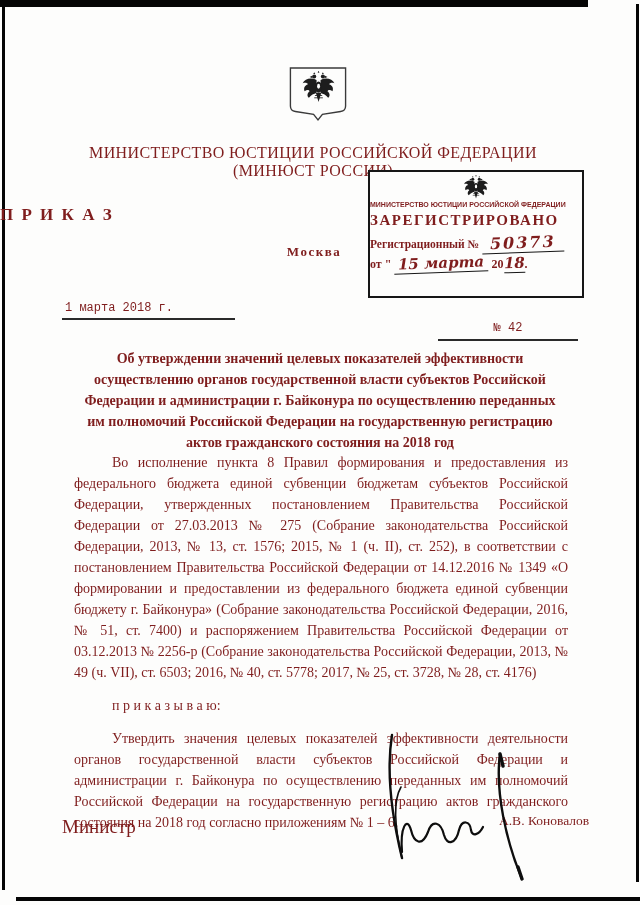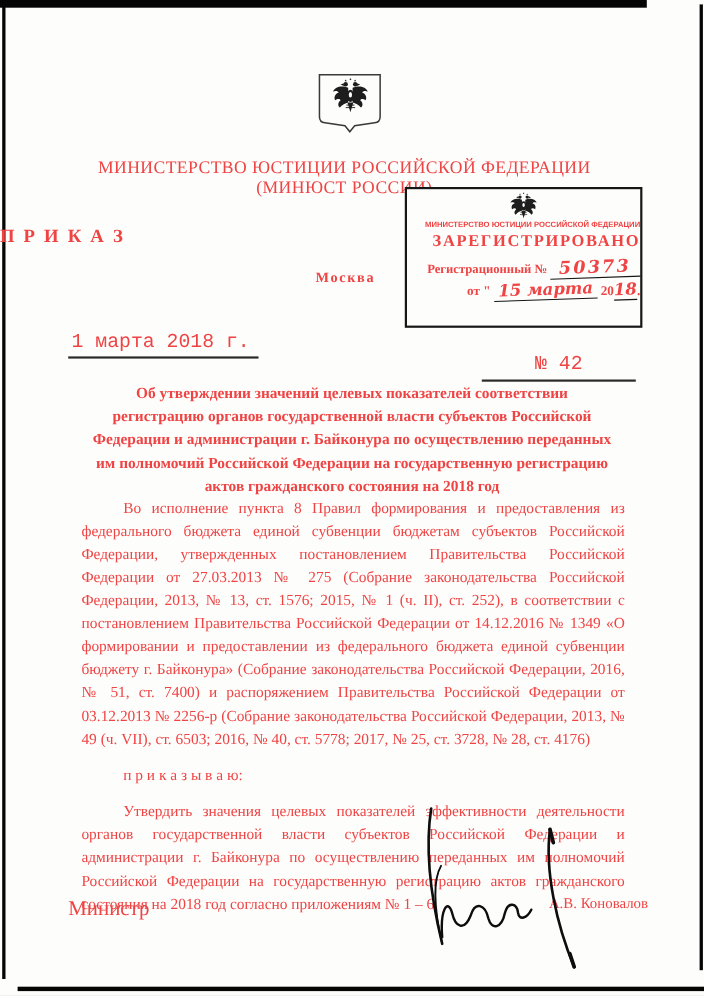--- a/index.html
+++ b/index.html
@@ -1,50 +1,50 @@
 <!DOCTYPE html>
 <html><head>
 <meta charset="utf-8">
 <style>
   html,body{margin:0;padding:0;background:#e8e8e8;}
   .page{
     position:relative;width:640px;height:905px;background:#fdfdfc;
-    overflow:hidden;font-family:"Liberation Serif", serif;color:#ef4444;
+    overflow:hidden;font-family:"Liberation Serif", serif;color:#7f1d1d;
   }
   
   .scan-top{position:absolute;left:0;top:0;width:588px;height:7px;background:#050505;}
   .scan-left{position:absolute;left:2px;top:0;width:3px;height:890px;background:#050505;}
   .scan-right{position:absolute;left:636px;top:4px;width:3px;height:878px;background:#050505;}
   .scan-bottom{position:absolute;left:16px;top:897px;width:624px;height:4px;background:#050505;}
 
   .emblem{position:absolute;left:286px;top:60px;width:64px;height:70px;}
   .header{position:absolute;left:0;right:14px;top:144px;text-align:center;}
   .ministry-line{font-size:16px;letter-spacing:.4px;line-height:18px;}
   .doc-type{position:absolute;left:0;right:16px;top:205px;text-align:left;
     font-size:17px;font-weight:bold;letter-spacing:2px;}
   .city{position:absolute;left:0;right:12px;top:244px;text-align:center;
     font-size:13px;font-weight:bold;letter-spacing:1.5px;}
 
   
   .stamp{position:absolute;left:368px;top:170px;width:212px;height:124px;
-    border:2px solid #161616;background:#fdfdfc;z-index:2;text-align:right;}
+    border:2px solid #161616;background:#fdfdfc;z-index:2;text-align:left;}
   .stamp-eagle{display:block;margin:2px auto 0;width:30px;height:26px;}
   .stamp-ministry{font-family:"Liberation Sans",sans-serif;font-size:7px;font-weight:bold;
     letter-spacing:0px;margin-top:1px;white-space:nowrap;}
   .stamp-registered{font-size:15px;font-weight:bold;letter-spacing:1.5px;margin-top:4px;}
   .stamp-regline{margin-top:4px;font-size:11.5px;font-weight:bold;}
   .hw{font-family:"DejaVu Serif",serif;font-style:italic;font-weight:bold;
     display:inline-block;transform:rotate(-2deg);}
   .hw-num{font-size:16px;border-bottom:1.5px solid #161616;padding:0 8px;letter-spacing:2px;}
   .stamp-dateline{margin-top:1px;font-size:12px;font-weight:bold;}
   .hw-date{font-size:15px;border-bottom:1.5px solid #161616;padding:0 4px;}
   .hw-yr{font-size:15px;border-bottom:1.5px solid #161616;}
 
   
-  .tw{font-family:"Liberation Mono",monospace;font-size:18px;}
+  .tw{font-family:"Liberation Mono",monospace;font-size:12px;}
   .date-line{position:absolute;left:62px;top:301px;width:170px;
     border-bottom:2px solid #2a2a2a;padding:0 0 3px 3px;}
   .num-line{position:absolute;left:438px;top:299px;width:140px;text-align:center;
     border-bottom:2px solid #2a2a2a;padding-bottom:4px;margin-top:22px;}
 
   .title{position:absolute;left:50px;right:50px;top:348px;text-align:center;
     font-size:14px;font-weight:bold;line-height:21px;}
 
   .body-text{position:absolute;left:62px;right:60px;top:440px;
     font-size:14px;line-height:21px;text-align:justify;}
@@ -113,22 +113,22 @@
       <span>от "</span>
       <span class="hw hw-date">15 марта</span>
       <span>20</span><span class="hw hw-yr">18</span><span>.</span>
     </div>
   </div>
 
   <div class="date-line tw">1 марта 2018 г.</div>
   <div class="num-line tw">№ 42</div>
 
   <div class="title">
-      <div>Об утверждении значений целевых показателей соответствии</div>
-      <div>регистрацию органов государственной власти субъектов Российской</div>
+      <div>Об утверждении значений целевых показателей эффективности</div>
+      <div>осуществлению органов государственной власти субъектов Российской</div>
       <div>Федерации и администрации г. Байконура по осуществлению переданных</div>
       <div>им полномочий Российской Федерации на государственную регистрацию</div>
       <div>актов гражданского состояния на 2018 год</div>
     </div>
 
   <div class="body-text">
     <p>Во исполнение пункта 8 Правил формирования и предоставления из федерального бюджета единой субвенции бюджетам субъектов Российской Федерации, утвержденных постановлением Правительства Российской Федерации от 27.03.2013 № 275 (Собрание законодательства Российской Федерации, 2013, № 13, ст. 1576; 2015, № 1 (ч. II), ст. 252), в соответствии с постановлением Правительства Российской Федерации от 14.12.2016 № 1349 «О формировании и предоставлении из федерального бюджета единой субвенции бюджету г. Байконура» (Собрание законодательства Российской Федерации, 2016, № 51, ст. 7400) и распоряжением Правительства Российской Федерации от 03.12.2013 № 2256-р (Собрание законодательства Российской Федерации, 2013, № 49 (ч. VII), ст. 6503; 2016, № 40, ст. 5778; 2017, № 25, ст. 3728, № 28, ст. 4176)</p>
     <p class="decree-word">п р и к а з ы в а ю:</p>
     <p>Утвердить значения целевых показателей эффективности деятельности органов государственной власти субъектов Российской Федерации и администрации г. Байконура по осуществлению переданных им полномочий Российской Федерации на государственную регистрацию актов гражданского состояния на 2018 год согласно приложениям № 1 – 6.</p>
   </div>

